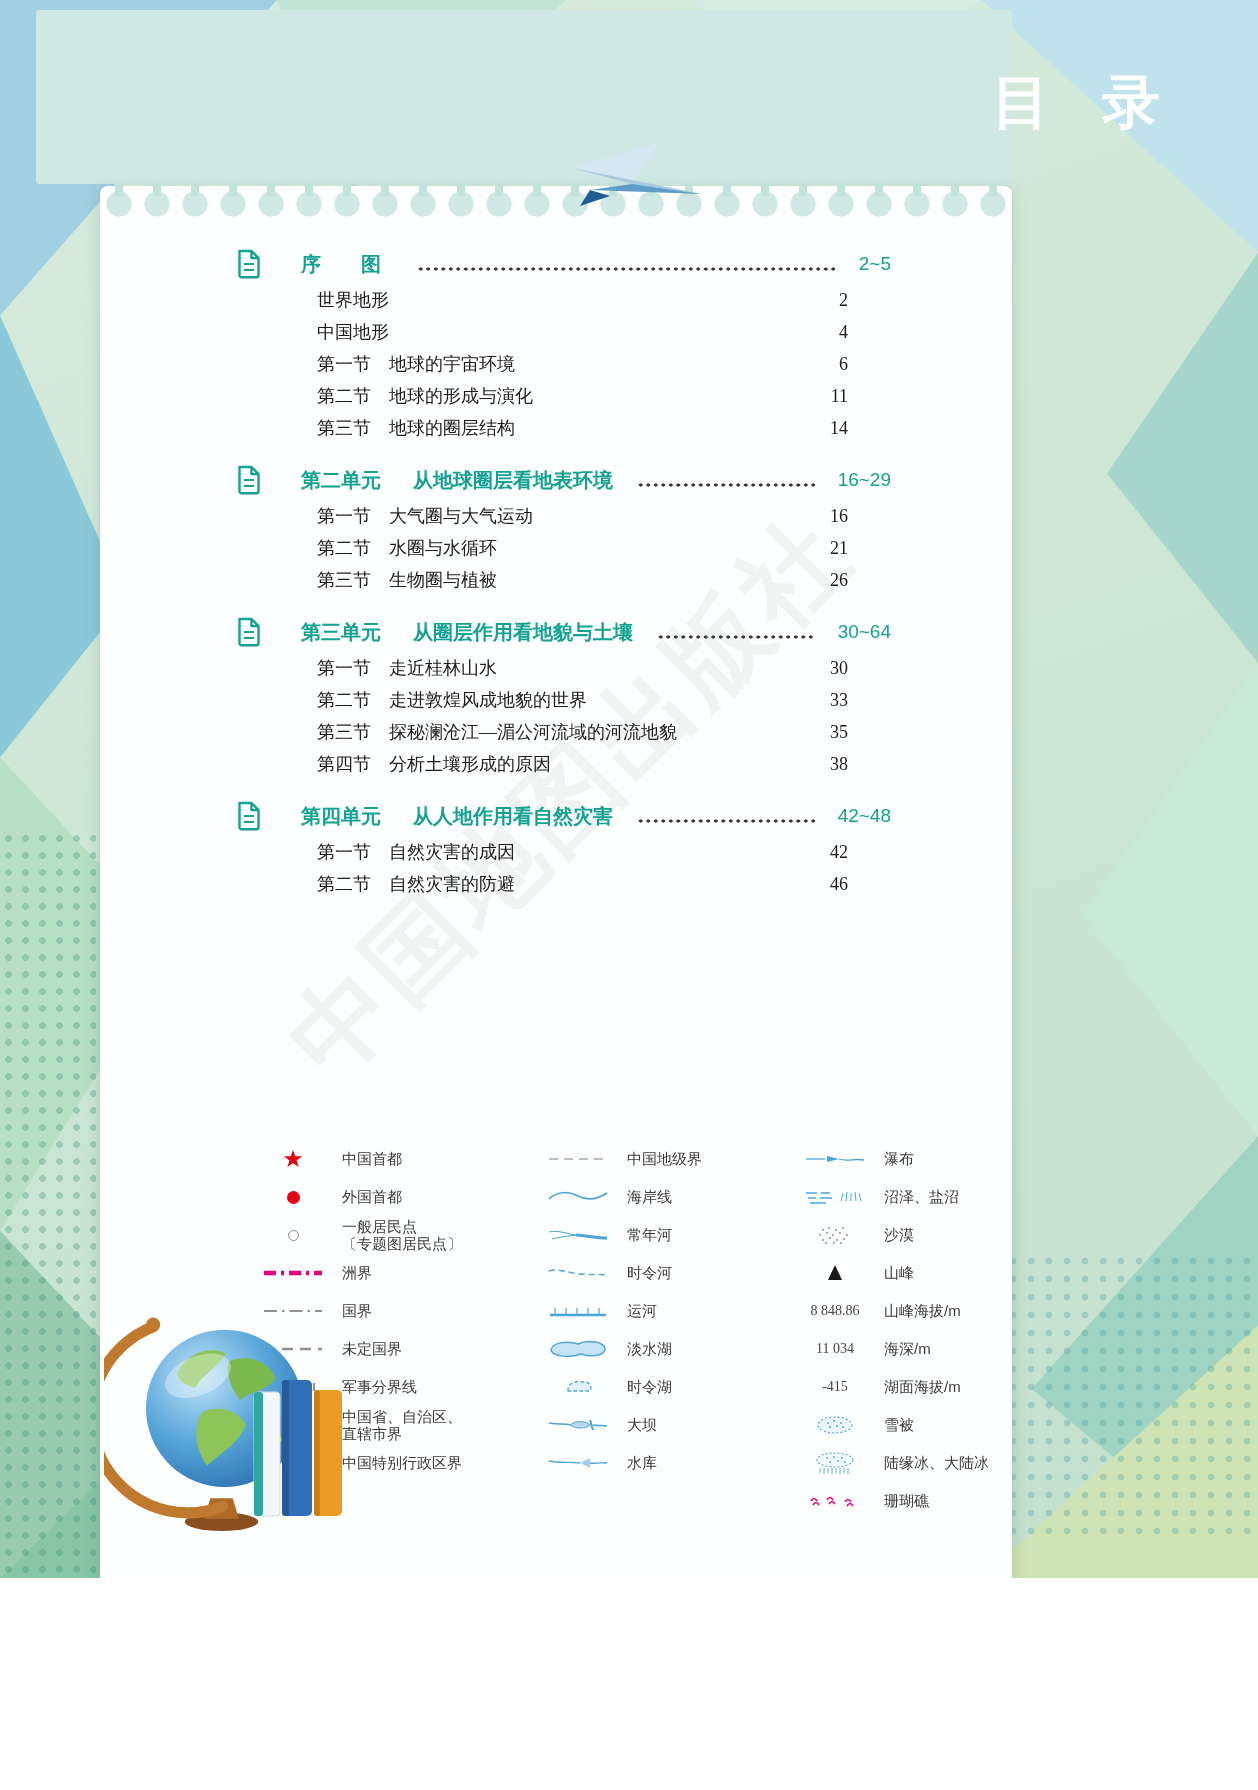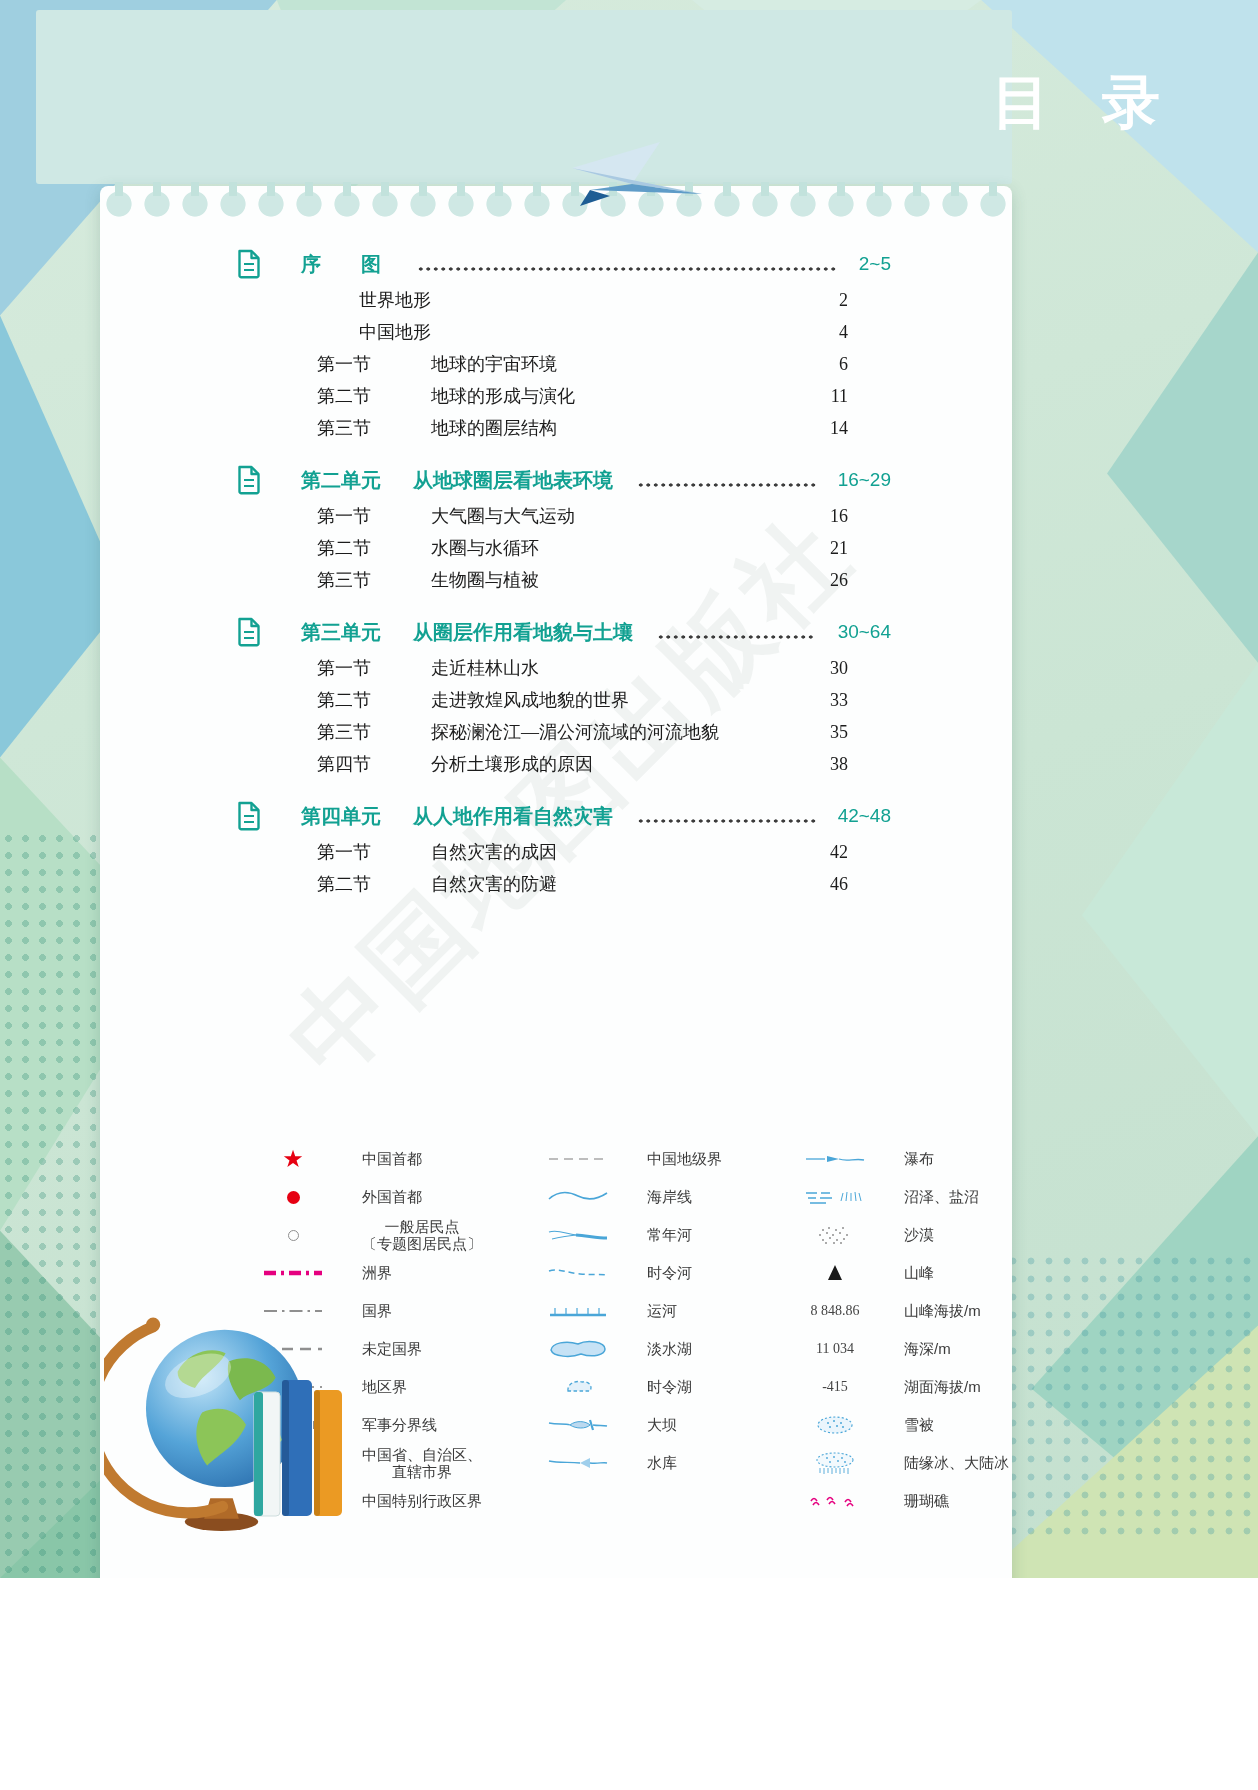--- a/index.html
+++ b/index.html
@@ -38,35 +38,35 @@
   .unit:first-child{margin-top:0;}
   .doc-icon{width:24px;height:30px;margin-right:28px;flex:none;display:flex;}
   .ulabel{font-size:20px;font-weight:bold;color:#12a192;white-space:pre;flex:none;}
   .utitle{font-size:20px;font-weight:bold;color:#12a192;margin-left:20px;flex:none;}
   .utitle:empty{margin-left:0;}
   .leader{flex:1;height:4px;align-self:center;margin:10px 10px 0 12px;
     background-image:radial-gradient(circle,#3c3c3c 1.5px,transparent 1.7px);
     background-size:7.5px 4px;background-repeat:repeat-x;background-position:0 center;}
   .range{font-size:19px;font-weight:normal;color:#12a192;flex:none;padding-right:6px;}
   .item{display:flex;align-items:center;height:32px;padding-left:80px;padding-right:49px;
-    font-family:"Liberation Serif","DejaVu Serif",serif;font-size:18px;color:#1c1c1c;gap:42px;}
+    font-family:"Liberation Serif","DejaVu Serif",serif;font-size:18px;color:#1c1c1c;}
   .ilabel{flex:none;margin-right:18px;}
   .ilabel:empty{margin-right:0;}
   .ititle{flex:none;}
   .ipage{margin-left:auto;width:40px;text-align:right;}
   
   .legendtitle{position:absolute;left:480px;top:1094px;width:320px;text-align:center;z-index:4;
     font-size:25px;font-weight:bold;color:#12a192;}
   .legend{position:absolute;left:260px;top:1140px;width:750px;display:flex;z-index:4;}
   .lcol1{width:285px;}
   .lcol2{width:257px;}
   .lcol3{width:208px;}
   .lrow{display:flex;align-items:center;height:38px;}
   .lsym{width:66px;flex:none;display:flex;justify-content:center;align-items:center;}
-  .llabel{margin-left:36px;font-size:15px;color:#3a3a3a;line-height:1.15;white-space:pre-line;text-align:center;}
+  .llabel{margin-left:16px;font-size:15px;color:#3a3a3a;line-height:1.15;white-space:pre-line;}
   .lvalue{font-size:14px;color:#444;font-family:"Liberation Serif","DejaVu Serif",serif;}
   .sym-star{color:#e60012;font-size:24px;line-height:1;}
   .sym-dot{width:13px;height:13px;border-radius:50%;background:#e60012;}
   .sym-circle{width:9px;height:9px;border-radius:50%;border:1.5px solid #8f8f8f;background:transparent;}
   .globe{position:absolute;left:104px;top:1290px;z-index:5;}
   .books{position:absolute;left:250px;top:1372px;z-index:5;}
 </style>
 </head>
 <body>
 
@@ -274,28 +274,20 @@
           </span>
         <span class="llabel">国界</span>
       </div>
       <div class="lrow">
         <span class="lsym">
             <svg width="64" height="24">
               <path d="M3 12 H61" stroke="#8f8f8f" stroke-width="2.4" stroke-dasharray="11 7" fill="none"></path>
             </svg>
           </span>
         <span class="llabel">未定国界</span>
-      </div>
-      <div class="lrow">
-        <span class="lsym">
-            <svg width="64" height="24">
-              <path d="M3 12 H61" stroke="#9a9a9a" stroke-width="1.8" stroke-dasharray="8 6" fill="none"></path>
-            </svg>
-          </span>
-        <span class="llabel">地区界</span>
       </div>
       <div class="lrow">
         <span class="lsym">
             <svg width="64" height="24">
               <path d="M8 8 V16 M17 8 V16 M26 8 V16 M35 8 V16 M44 8 V16 M53 8 V16" stroke="#8f8f8f" stroke-width="2" fill="none"></path>
             </svg>
           </span>
         <span class="llabel">军事分界线</span>
       </div>
       <div class="lrow">

